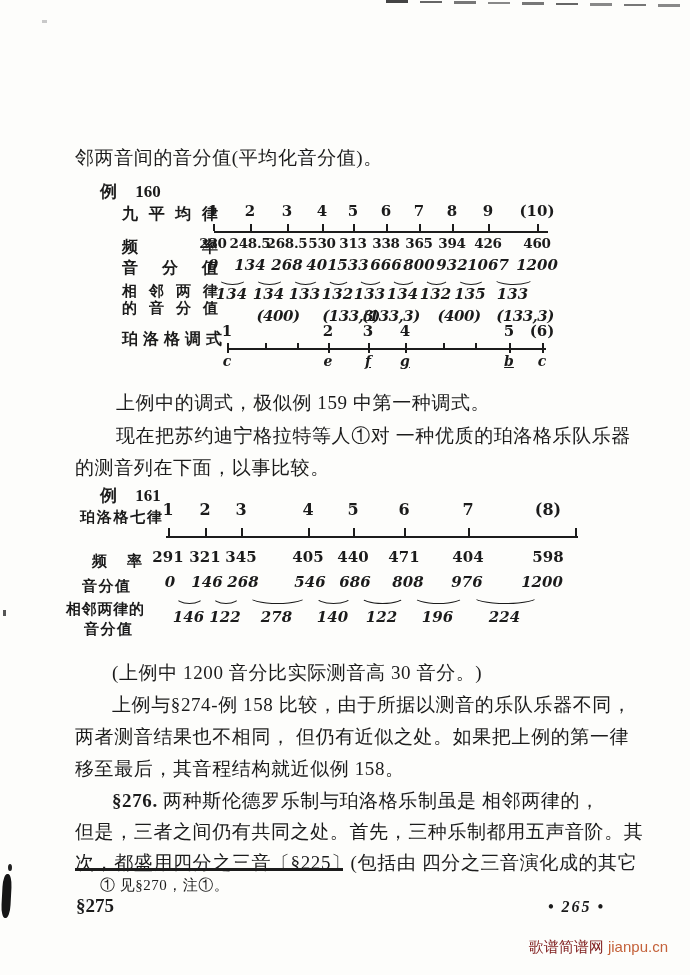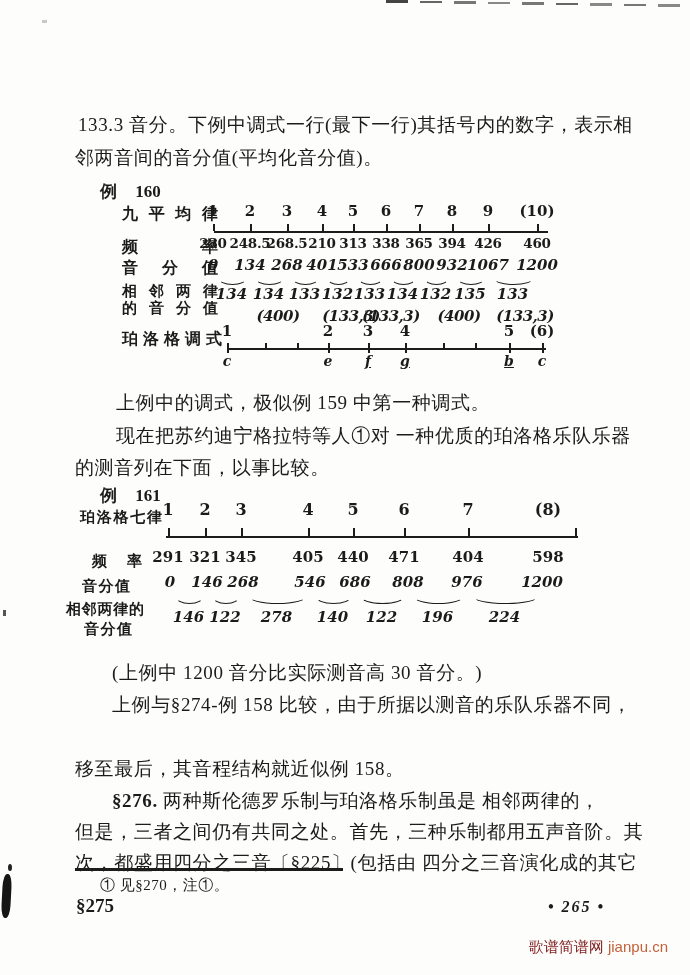--- a/index.html
+++ b/index.html
@@ -26,21 +26,20 @@
   .pagenum{position:absolute;font-size:16px;font-style:italic;font-weight:700;letter-spacing:2px;}
   .watermark{position:absolute;font-size:15px;white-space:nowrap;
              font-family:"Liberation Sans","DejaVu Sans",sans-serif;}
   .artifact{position:absolute;}
 </style>
 </head>
 <body>
 
 <div class="page" id="page">
 
-  <div class="bodyline" style="left:78px;top:112px;font-style:normal">133.3 音分。下例中调式一行(最下一行)其括号内的数字，表示相</div>
   <div class="bodyline" style="left:75px;top:145px">邻两音间的音分值(平均化音分值)。</div>
 
   <div class="caption" style="left:100px;top:180px">例 160</div>
 
   <div class="dlabel dl160" style="left:122px;top:206px;width:96px">九平均律</div>
   <div class="dlabel dl160" style="left:122px;top:239px;width:96px">频率</div>
   <div class="dlabel dl160" style="left:122px;top:260px;width:96px">音分值</div>
   <div class="dlabel dl160" style="left:122px;top:284px;width:96px;font-size:15px">相邻两律</div>
   <div class="dlabel dl160" style="left:122px;top:301px;width:96px;font-size:15px">的音分值</div>
   <div class="dlabel dl160" style="left:122px;top:331px;width:100px">珀洛格调式</div>
@@ -57,20 +56,21 @@
   <div class="hline" style="left:166px;top:536px;width:412px"></div>
 
   <div class="bodyline" style="left:116px;top:390px">上例中的调式，极似例 159 中第一种调式。</div>
   <div class="bodyline" style="left:75px;top:455px">的测音列在下面，以事比较。</div>
   <div class="bodyline" style="left:116px;top:423px">现在把苏约迪宁格拉特等人①对 一种优质的珀洛格乐队乐器</div>
 
   <div class="caption" style="left:100px;top:484px">例 161</div>
 
   <div class="bodyline" style="left:112px;top:660px">(上例中 1200 音分比实际测音高 30 音分。)</div>
   <div class="bodyline" style="left:112px;top:692px">上例与§274-例 158 比较，由于所据以测音的乐队乐器不同，</div>
+  <div class="bodyline" style="left:75px;top:724px">两者测音结果也不相同， 但仍有近似之处。如果把上例的第一律</div>
   <div class="bodyline" style="left:75px;top:756px">移至最后，其音程结构就近似例 158。</div>
   <div class="bodyline" style="left:112px;top:788px"><b>§276.</b><span>  两种斯伦德罗乐制与珀洛格乐制虽是 相邻两律的，</span></div>
   <div class="bodyline" style="left:75px;top:819px">但是，三者之间仍有共同之处。首先，三种乐制都用五声音阶。其</div>
   <div class="bodyline" style="left:75px;top:850px">次，都盛用四分之三音〔§225〕(包括由 四分之三音演化成的其它</div>
 
   <div class="hline" style="left:75px;top:868px;width:268px;height:2.5px"></div>
   <div class="footnote" style="left:100px;top:876px">①  见§270，注①。</div>
 
   <div class="pageref" style="left:76px;top:895px">§275</div>
   <div class="pagenum" style="left:548px;top:898px">• 265 •</div>
@@ -101,21 +101,21 @@
     <div class="tick" style="left: 322px; top: 224px; height: 7px;"></div>
     <div class="tick" style="left: 353px; top: 224px; height: 7px;"></div>
     <div class="tick" style="left: 386px; top: 224px; height: 7px;"></div>
     <div class="tick" style="left: 419px; top: 224px; height: 7px;"></div>
     <div class="tick" style="left: 452px; top: 224px; height: 7px;"></div>
     <div class="tick" style="left: 488px; top: 224px; height: 7px;"></div>
     <div class="tick" style="left: 537px; top: 224px; height: 7px;"></div>
     <span class="pos n sm" style="left: 213px; top: 237px;">230</span>
     <span class="pos n sm" style="left: 250px; top: 237px;">248.5</span>
     <span class="pos n sm" style="left: 287px; top: 237px;">268.5</span>
-    <span class="pos n sm" style="left: 322px; top: 237px;">210</span>
+    <span class="pos n sm" style="left: 322px; top: 237px;">530</span>
     <span class="pos n sm" style="left: 353px; top: 237px;">313</span>
     <span class="pos n sm" style="left: 386px; top: 237px;">338</span>
     <span class="pos n sm" style="left: 419px; top: 237px;">365</span>
     <span class="pos n sm" style="left: 452px; top: 237px;">394</span>
     <span class="pos n sm" style="left: 488px; top: 237px;">426</span>
     <span class="pos n sm" style="left: 537px; top: 237px;">460</span>
     <span class="pos it" style="left: 213px; top: 258px;">0</span>
     <span class="pos it" style="left: 250px; top: 258px;">134</span>
     <span class="pos it" style="left: 287px; top: 258px;">268</span>
     <span class="pos it" style="left: 322px; top: 258px;">401</span>

